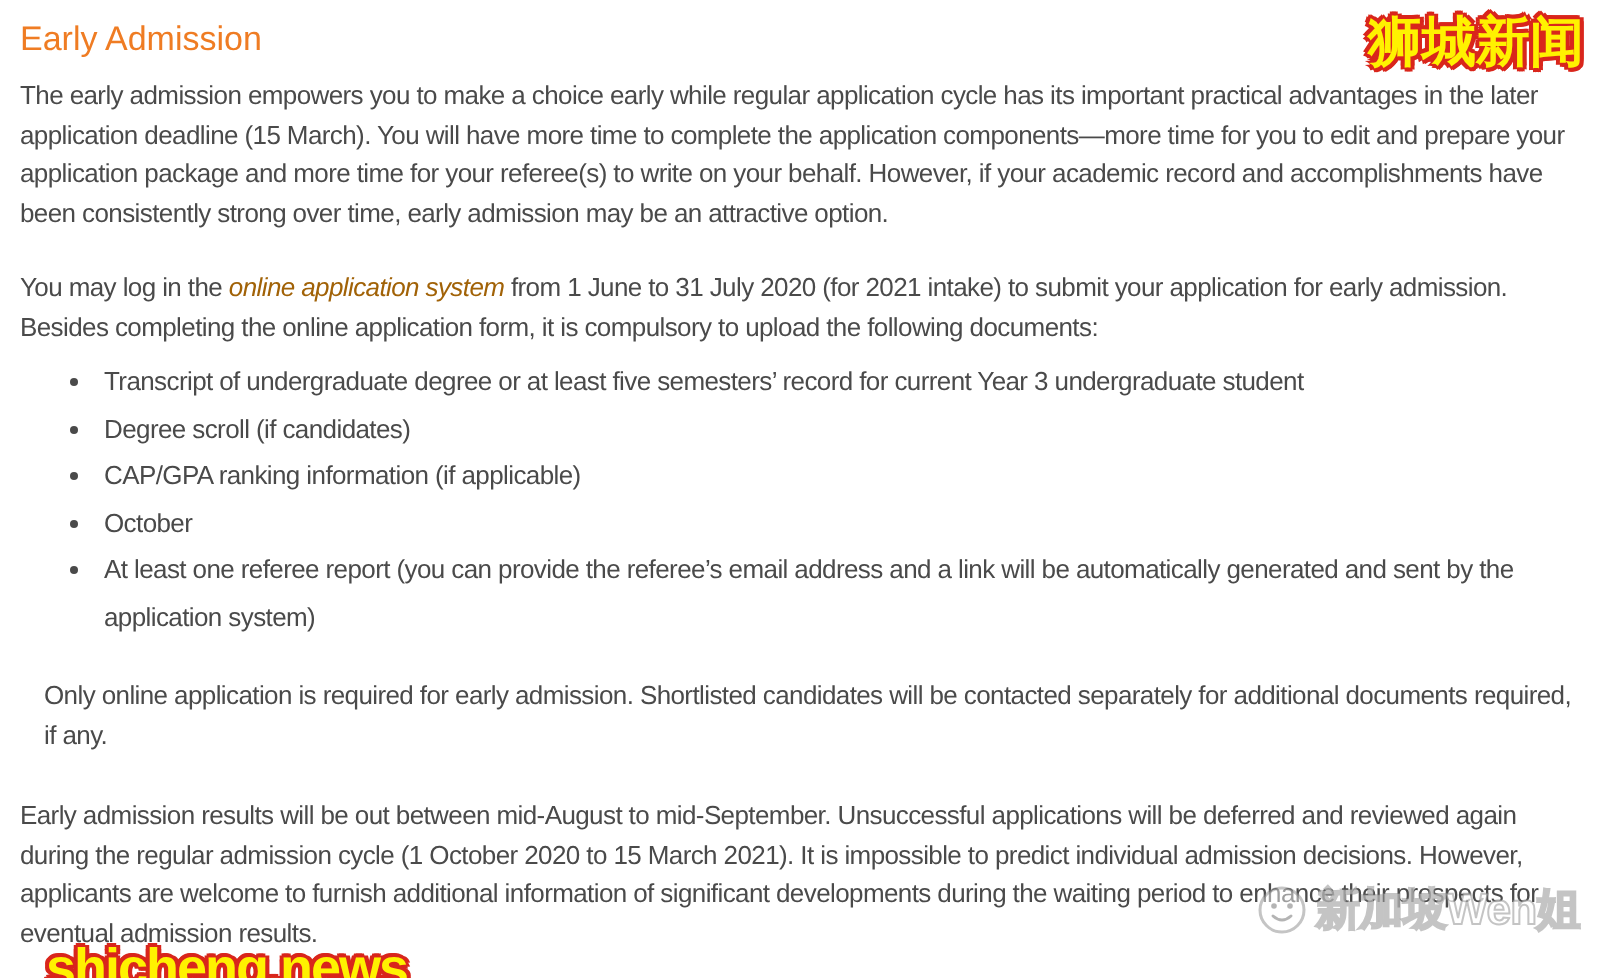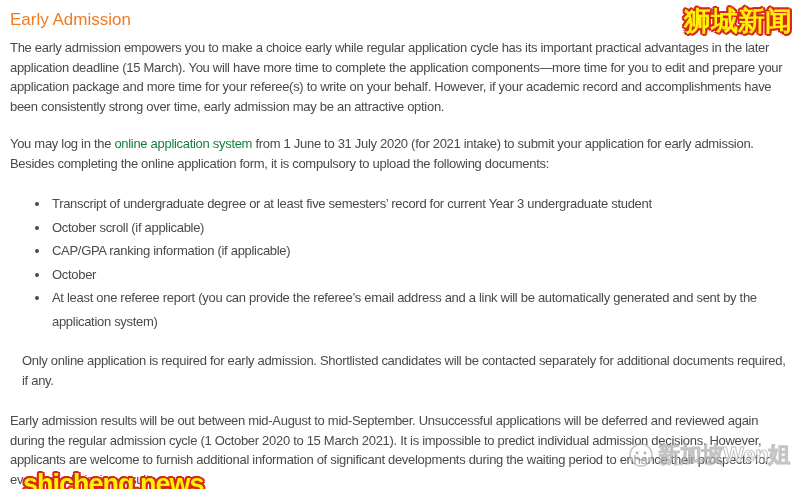--- a/index.html
+++ b/index.html
@@ -24,26 +24,27 @@
     color: #ef7c23;
     font-size: 17px;
     font-weight: 400;
     line-height: 20px;
     letter-spacing: 0;
     margin-top: 2px;
   }
   .para { margin-top: 8px; }
   .para-2 { margin-top: 18px; }
   .inline-link {
-    color: #15803d;
+    color: #a16207;
     text-decoration: none;
     cursor: pointer;
+    font-style: italic;
   }
   ul.doc-list {
-    margin-top: 19px;
+    margin-top: 6px;
     padding-left: 40px;
     line-height: 23.5px;
   }
   ul.doc-list li { padding-left: 2px; }
   .para-3 { margin-top: 18px; margin-left: 12px; }
   .para-4 { margin-top: 21px; }
 
   
   .wm-stamp {
     position: absolute;
@@ -89,21 +90,21 @@
 <div class="page">
 
   <h1 class="heading">Early Admission</h1>
 
   <p class="para">The early admission empowers you to make a choice early while regular application cycle has its important practical advantages in the later application deadline (15 March). You will have more time to complete the application components—more time for you to edit and prepare your application package and more time for your referee(s) to write on your behalf. However, if your academic record and accomplishments have been consistently strong over time, early admission may be an attractive option.</p>
 
   <p class="para para-2"><span>You may log in the </span><a class="inline-link">online application system</a><span> from 1 June to 31 July 2020 (for 2021 intake) to submit your application for early admission. Besides completing the online application form, it is compulsory to upload the following documents:</span></p>
 
   <ul class="doc-list">
     <li>Transcript of undergraduate degree or at least five semesters’ record for current Year 3 undergraduate student</li>
-    <li>October scroll (if applicable)</li>
+    <li>Degree scroll (if candidates)</li>
     <li>CAP/GPA ranking information (if applicable)</li>
     <li>October</li>
     <li>At least one referee report (you can provide the referee’s email address and a link will be automatically generated and sent by the application system)</li>
   </ul>
 
   <p class="para para-3">Only online application is required for early admission. Shortlisted candidates will be contacted separately for additional documents required, if any.</p>
 
   <p class="para para-4">Early admission results will be out between mid-August to mid-September. Unsuccessful applications will be deferred and reviewed again during the regular admission cycle (1 October 2020 to 15 March 2021). It is impossible to predict individual admission decisions. However, applicants are welcome to furnish additional information of significant developments during the waiting period to enhance their prospects for eventual admission results.</p>
 
   <div class="wm-stamp wm-top-right">狮城新闻</div>

